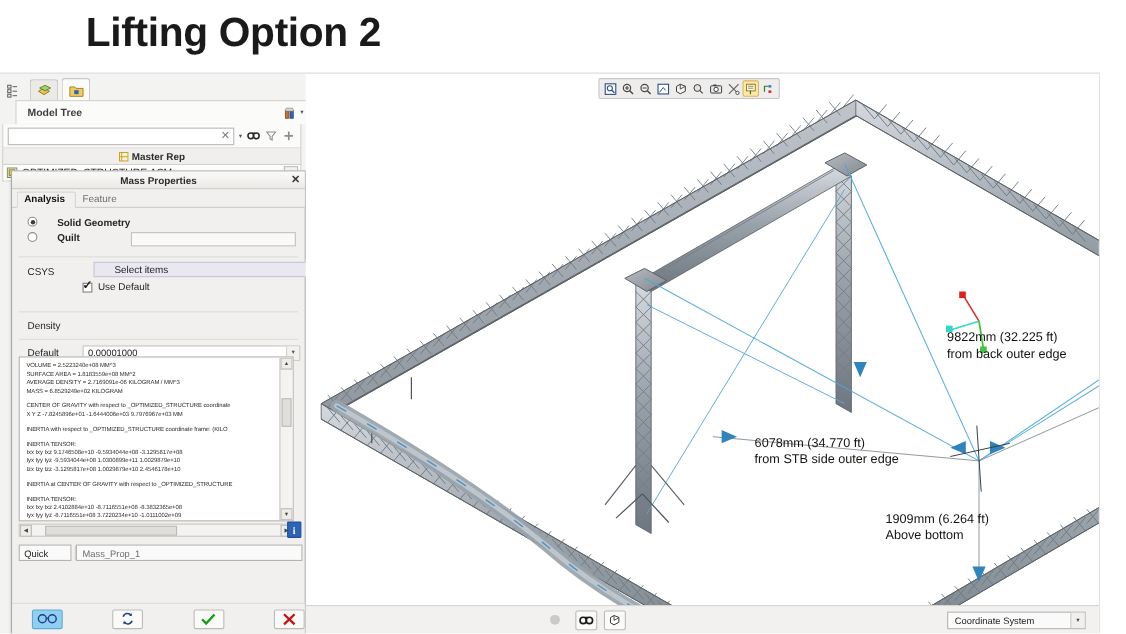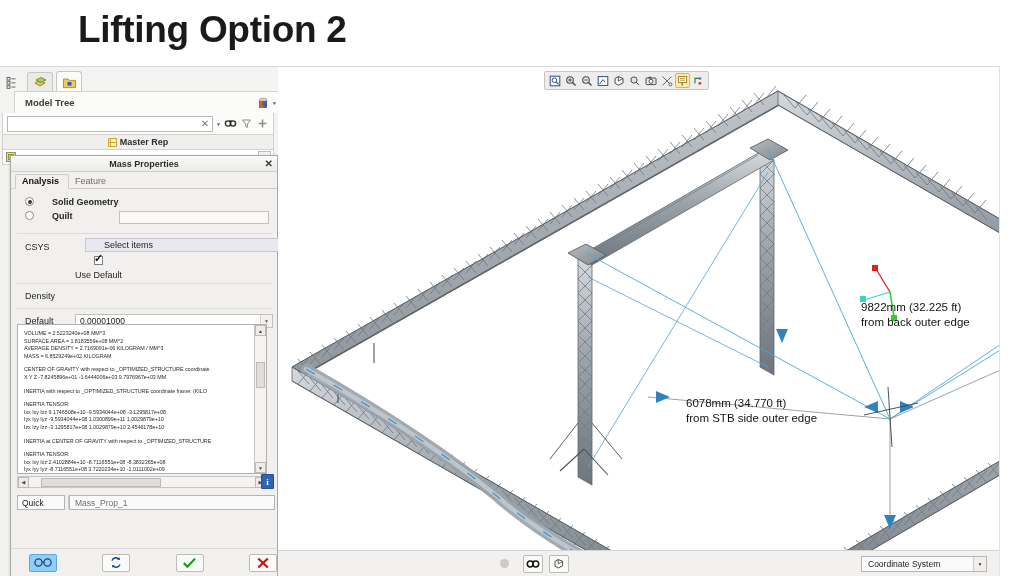--- a/index.html
+++ b/index.html
@@ -157,21 +157,21 @@
   }
   #mp-csys-label { position:absolute; left:8px; top:8px; font-size:9px; color:#262626; }
   #mp-select-items {
     position:absolute; left:68px; top:4px; width:195px; height:14px;
     background:#e9e7f0; border:1px solid #c9c6d4;
     display:flex; align-items:center; padding-left:18px;
     font-size:9px; color:#232323;
   }
   #mp-usedefault-row {
     position:absolute; left:58px; top:22px;
-    display:flex; align-items:center; gap:5px;flex-direction:column;
+    display:flex; align-items:center; gap:5px;
   }
   .checkbox {
     width:9px; height:9px; border:1px solid #7e7e7e; background:#fff;
     position:relative;
   }
   .checkbox.on::after {
     content:"✓"; position:absolute; left:-1px; top:-5px;
     font-size:11px; color:#1a1a1a; font-weight:bold;
   }
   #mp-usedefault-label { font-size:9px; color:#262626; }
@@ -790,20 +790,24 @@
     </div>
 
     <div class="annot" id="annot-back">
       <div>9822mm (32.225 ft)</div>
       <div>from back outer edge</div>
     </div>
     <div class="annot" id="annot-stb">
       <div>6078mm (34.770 ft)</div>
       <div>from STB side outer edge</div>
     </div>
+    <div class="annot" id="annot-abv">
+      <div>1909mm (6.264 ft)</div>
+      <div>Above bottom</div>
+    </div>
   </div>
 
   <div id="status-bar">
     <div id="sb-dot"></div>
     <div id="sb-icons">
       <div class="sb-sq">
         <svg width="14" height="12" viewBox="0 0 14 12">
           <circle cx="4.2" cy="6" r="2.9" fill="none" stroke="#1a1a1a" stroke-width="1.5"></circle>
           <circle cx="9.8" cy="6" r="2.9" fill="none" stroke="#1a1a1a" stroke-width="1.5"></circle>
           <path d="M5.6 3.4 h2.8" stroke="#1a1a1a" stroke-width="1.3"></path>

